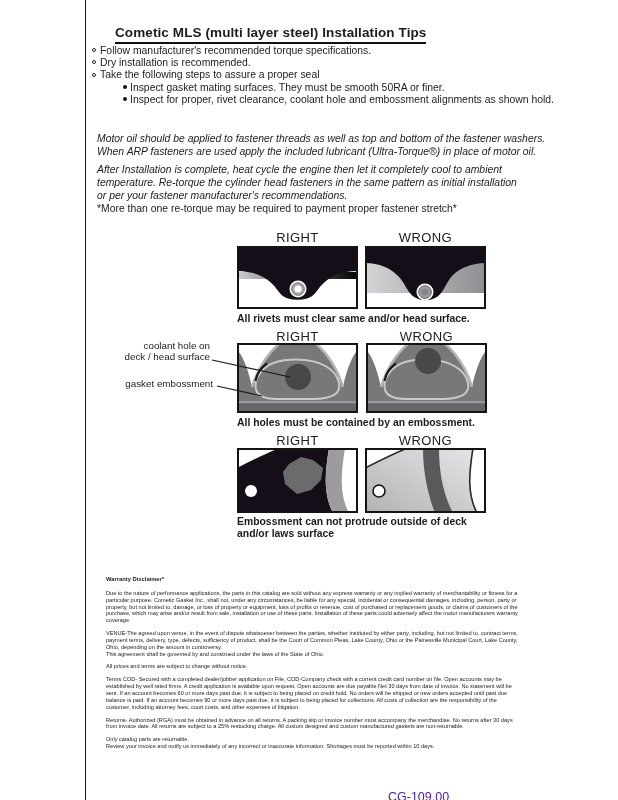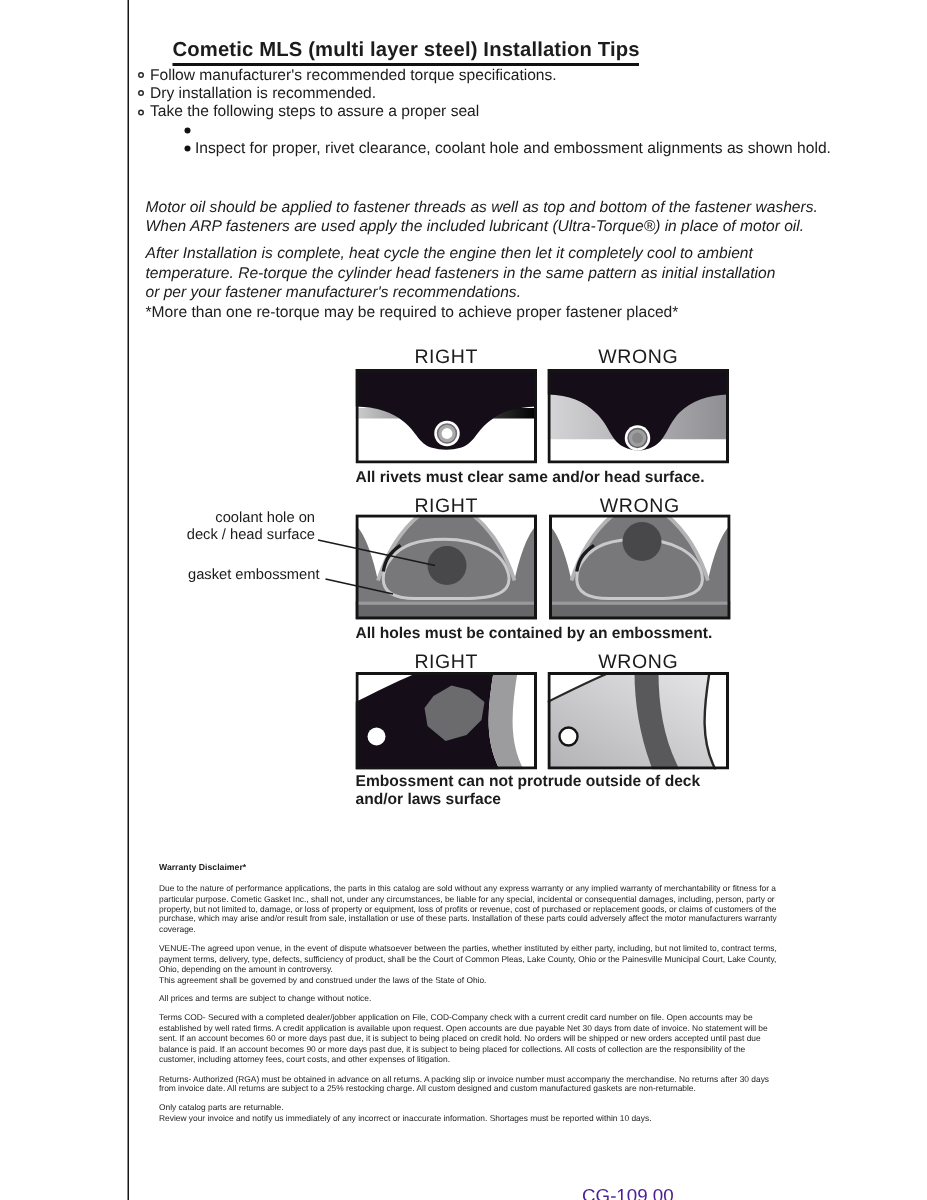--- a/index.html
+++ b/index.html
@@ -56,33 +56,34 @@
     <div class="b-row">
       <span class="m-open"></span>
       <span>Dry installation is recommended.</span>
     </div>
     <div class="b-row">
       <span class="m-open"></span>
       <span>Take the following steps to assure a proper seal</span>
     </div>
     <div class="b-row sub">
       <span class="m-fill"></span>
+      <span>Inspect gasket mating surfaces.  They must be smooth 50RA or finer.</span>
     </div>
     <div class="b-row sub">
       <span class="m-fill"></span>
       <span>Inspect for proper, rivet clearance, coolant hole and embossment alignments as shown hold.</span>
     </div>
   </div>
 
   <p class="bodytxt pre" style="top:133px">Motor oil should be applied to fastener threads as well as top and bottom of the fastener washers.
 When ARP fasteners are used apply the included lubricant (Ultra-Torque®) in place of motor oil.</p>
   <p class="bodytxt pre" style="top:164px">After Installation is complete, heat cycle the engine then let it completely cool to ambient
 temperature. Re-torque the cylinder head fasteners in the same pattern as initial installation
 or per your fastener manufacturer's recommendations.</p>
-  <p class="bodytxt" style="top:203px">*More than one re-torque may be required to achieve proper fastener placed*</p>
+  <p class="bodytxt" style="top:203px">*More than one re-torque may be required to payment proper fastener stretch*</p>
 
   <div class="dg-label" style="left:237px; top:230px">RIGHT</div>
   <div class="dg-label" style="left:365px; top:230px">WRONG</div>
 
   <svg class="panel" style="left:237px; top:246px" width="121" height="63" viewBox="0 0 121 63">
     <defs>
       <linearGradient id="gr1" x1="0" y1="0" x2="1" y2="0">
         <stop offset="0" stop-color="#cdcdcf"></stop>
           <stop offset="1" stop-color="#93939
 

